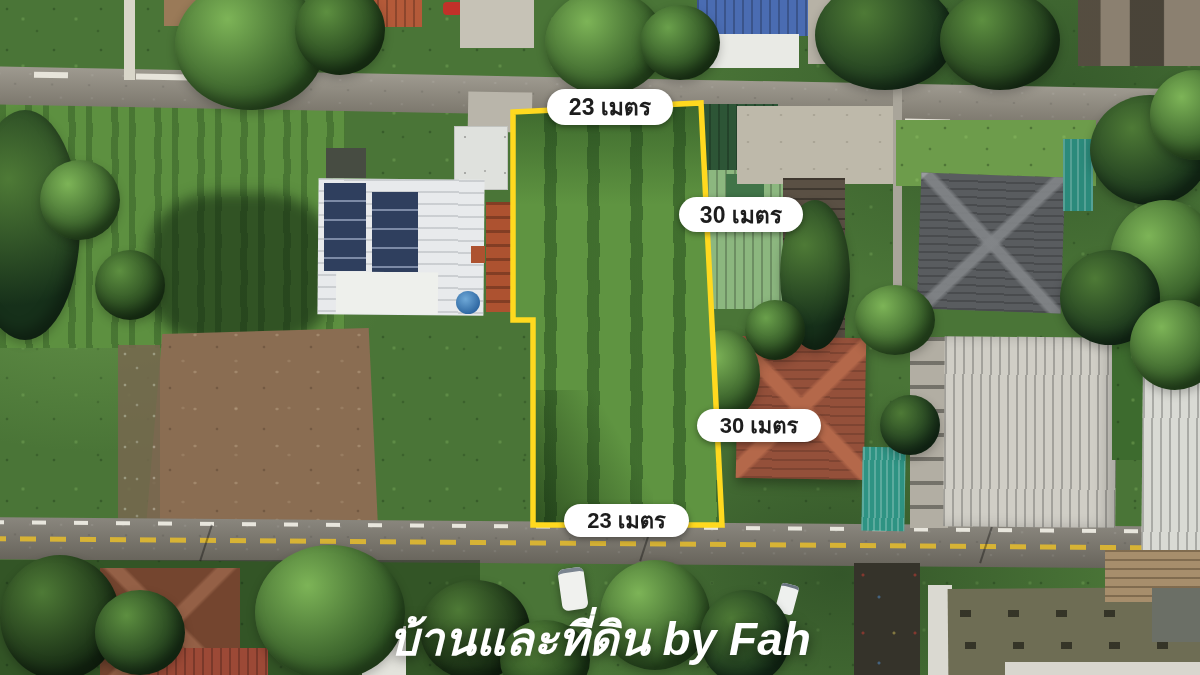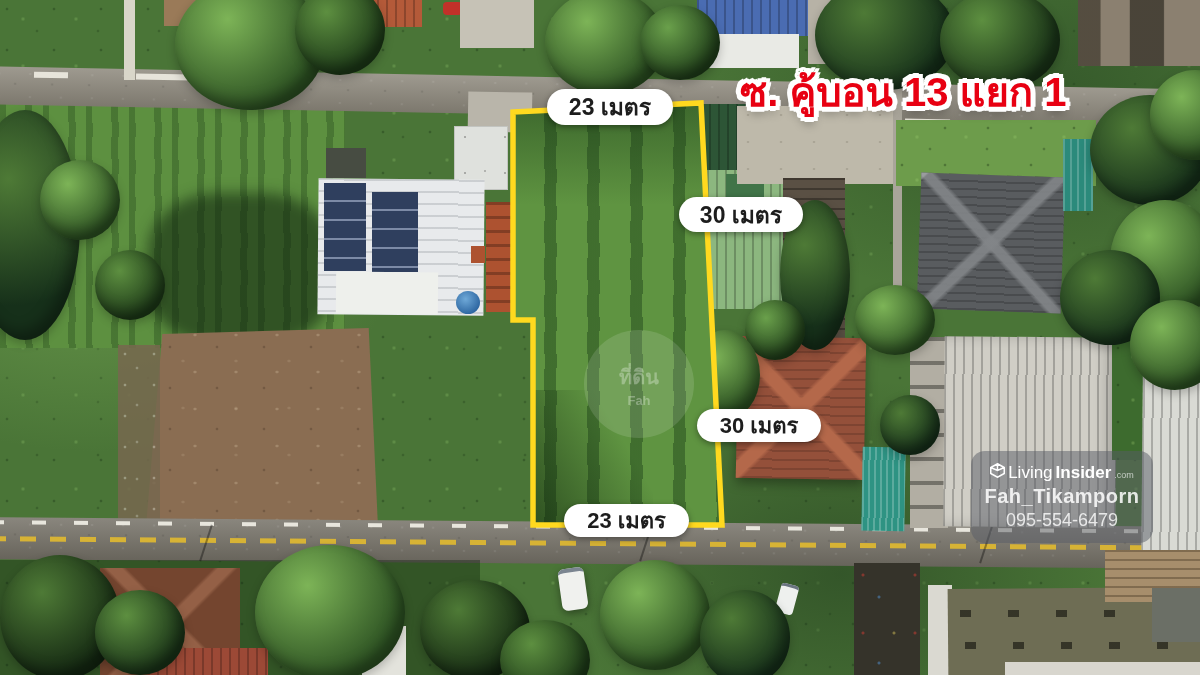--- a/index.html
+++ b/index.html
@@ -205,41 +205,23 @@
               clip-path:polygon(8px 17px, 196px 8px, 217px 430px, 28px 430px, 28px 225px, 8px 225px);
               background-image:repeating-linear-gradient(92deg, rgba(18,52,18,.4) 0 9px, transparent 9px 40px);">
     <div class="a" style="left:0;top:0;width:225px;height:110px;background:linear-gradient(180deg, rgba(22,54,22,.5), rgba(22,54,22,0));"></div>
     <div class="a" style="left:18px;top:295px;width:130px;height:135px;background:linear-gradient(60deg, rgba(8,28,8,.6), rgba(8,28,8,0) 72%);"></div>
   </div>
 
   <svg class="outline" width="1200" height="675" viewBox="0 0 1200 675">
     <polygon points="513,112 701,103 722,525 533,525 533,320 513,320" fill="none" stroke="#ffd91f" stroke-width="5.5" stroke-linejoin="miter"></polygon>
   </svg>
 
-  <div class="circleMark">
-    <div style="font-size:20px;font-weight:700;">ที่ดิน</div>
-    <div style="font-size:13px;font-weight:700;">Fah</div>
-  </div>
 
   <div class="pill" style="left:547px;top:89px;width:126px;height:36px;font-size:23px;">23 เมตร</div>
   <div class="pill" style="left:679px;top:197px;width:124px;height:35px;font-size:23px;">30 เมตร</div>
   <div class="pill" style="left:697px;top:409px;width:124px;height:33px;font-size:22px;">30 เมตร</div>
   <div class="pill" style="left:564px;top:504px;width:125px;height:33px;font-size:22px;">23 เมตร</div>
 
-  <div class="redlabel" style="left:740px;top:60px;font-size:40px;">ซ. คู้บอน 13 แยก 1</div>
-
-
-  <div class="brandBox">
-    <div class="brandRow">
-      <span style="display:inline-block;width:15px;height:15px;">
-        <svg width="15" height="15" viewBox="0 0 20 20">
-            <path d="M10 1 L19 6 L19 14 L10 19 L1 14 L1 6 Z M10 1 L10 10 M1 6 L10 10 L19 6" fill="none" stroke="#fff" stroke-width="2"></path>
-          </svg>
-      </span>
-      <span style="font-size:17px;font-weight:300;">Living</span>
-      <span style="font-size:17px;font-weight:700;">Insider</span>
-      <span style="font-size:9px;opacity:.65;">.com</span>
-    </div>
-    <div style="font-size:20px;font-weight:600;color:rgba(255,255,255,.85);letter-spacing:.5px;">Fah_Tikamporn</div>
-    <div style="font-size:18px;color:rgba(255,255,255,.8);">095-554-6479</div>
-  </div>
+
+  <div class="footerMark">บ้านและที่ดิน by Fah</div>
+
 
 </div>
 
 </body></html>

